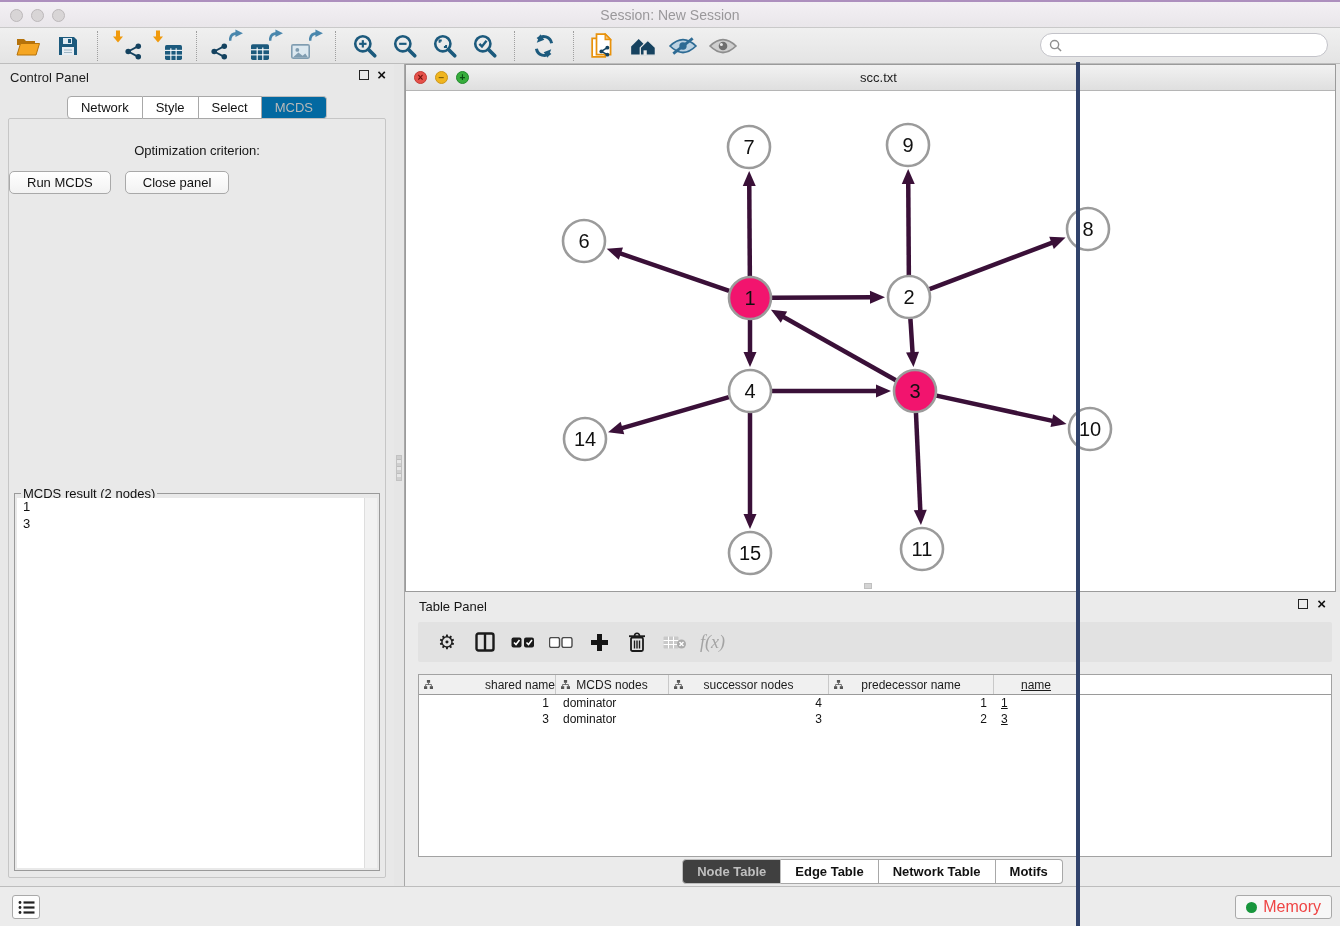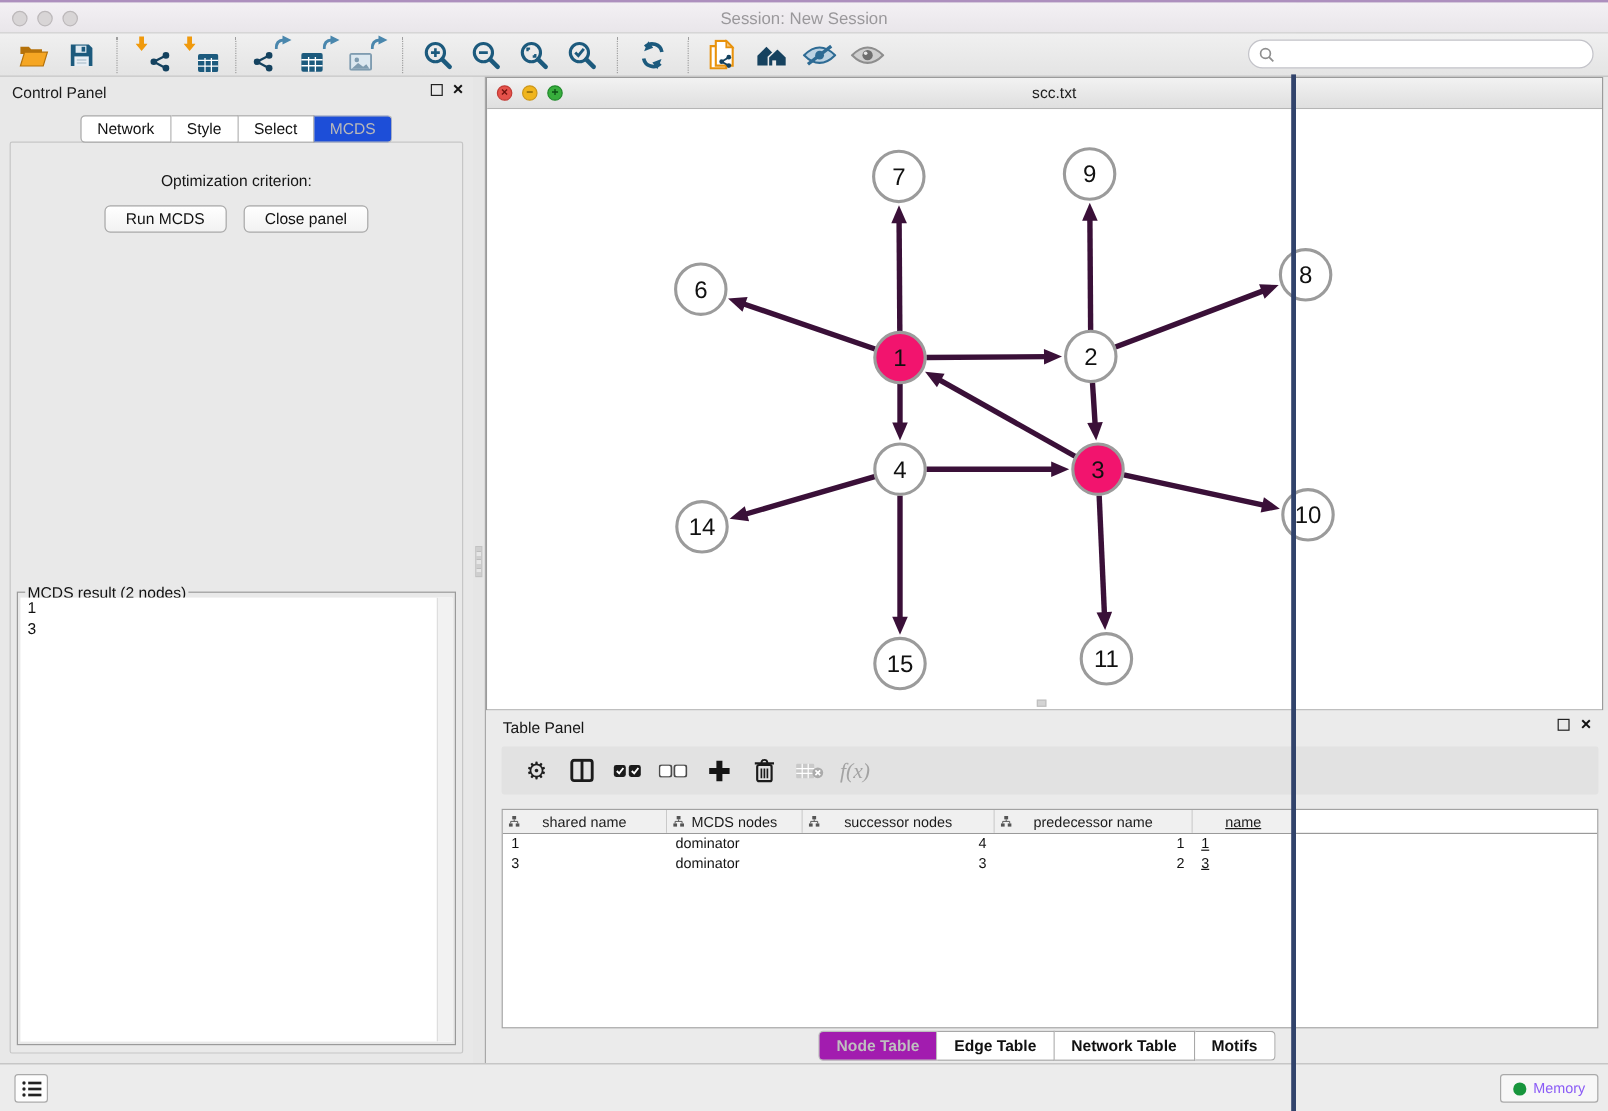--- a/index.html
+++ b/index.html
@@ -35,32 +35,32 @@
   .panel-head .pt { position:absolute; left:10px; top:6px; font-size:13px; color:#1c1c1c; }
   .wbtns { position:absolute; right:8px; top:5px; display:flex; gap:8px; align-items:center; }
   .float-ico { width:10px; height:10px; border:1.6px solid #222; display:inline-block; }
   .close-ico { font-size:15px; font-weight:bold; color:#111; line-height:12px; }
 
   .cp-tabs { position:absolute; left:0; right:0; top:32px; display:flex; justify-content:center; z-index:3; }
   .seg { border:1px solid #a8a8a8; border-left:none; background:#fff; color:#111;
     font-size:13px; padding:3px 13px; cursor:default; }
   .seg:first-child { border-left:1px solid #a8a8a8; border-radius:4px 0 0 4px; }
   .seg:last-child { border-radius:0 4px 4px 0; }
-  .seg.active { background:#1d4ed8; color:#b9b9b9; border-color:#bdbdbd; }
+  .seg.active { background:#0369a1; color:#b9b9b9; border-color:#bdbdbd; }
 
   .cp-pane { position:absolute; left:8px; right:8px; top:54px; bottom:8px;
     background:#e9e9e9; border:1px solid #c6c6c6; border-radius:2px; }
   .opt-label { margin-top:24px; text-align:center; font-size:13px; color:#161616; }
   .dropdown { width:308px; margin:9px auto 0; height:24px; background:#fff; border:1px solid #ababab;
     border-radius:5px; display:flex; align-items:center; padding:0 7px; font-size:13px; color:#111; }
   .dropdown .dd-label { flex:1; }
   .spin { display:flex; flex-direction:column; gap:2px; align-items:center; }
   .tri-up { width:0; height:0; border-left:4px solid transparent; border-right:4px solid transparent; border-bottom:5px solid #4a4a4a; }
   .tri-dn { width:0; height:0; border-left:4px solid transparent; border-right:4px solid transparent; border-top:5px solid #4a4a4a; }
-  .btn-row { display:flex; justify-content:center; gap:14px; margin-top:13px; }
+  .btn-row { display:flex; gap:14px; margin-top:13px; }
   .btn { background:linear-gradient(#ffffff,#f2f2f2); border:1px solid #a9a9a9; border-radius:5px;
     height:23px; font-size:13px; color:#111; padding:0 17px; font-family:"Liberation Sans",sans-serif; }
 
   .result-fieldset { position:absolute; left:5px; right:5px; top:374px; height:378px;
     border:1px solid #9a9a9a; padding:2px; background:#e9e9e9; }
   .result-legend { position:absolute; left:6px; top:-8px; background:#e9e9e9; font-size:13px; color:#111; padding:0 2px; }
   .result-area { position:absolute; left:2px; right:2px; top:4px; bottom:2px; background:#fff; overflow:hidden; }
   .result-line { font-size:13px; color:#111; padding:1px 0 1px 6px; }
   .result-scroll { position:absolute; right:0; top:0; bottom:0; width:13px; background:#f2f2f2; border-left:1px solid #dedede; }
 
@@ -94,37 +94,37 @@
   .tpi { width:30px; height:30px; display:flex; align-items:center; justify-content:center; margin:0 4px; }
   .gear-glyph { font-size:20px; color:#1e1e1e; }
   .fx { font-family:"Liberation Serif", serif; font-style:italic; color:#a3a3a3; font-size:18px; margin-left:6px; }
 
   .table-wrap { position:absolute; left:13px; right:8px; top:82px; height:183px;
     background:#fff; border:1px solid #a2a2a2; overflow:hidden; }
   .thead { display:flex; border-bottom:1px solid #9a9a9a; }
   .th { height:19px; background:#f0f0f0; border-right:1px solid #c9c9c9; display:flex;
     align-items:center; justify-content:center; gap:6px; font-size:12px; color:#1c1c1c; position:relative; }
   .th .tree-ico { position:absolute; left:5px; top:5px; }
-  .c0 { width:137px; } .c1 { width:113px; } .c2 { width:160px; } .c3 { width:165px; } .c4 { width:85px; border-right:1px solid #c9c9c9;text-decoration:underline; }
+  .c0 { width:137px;justify-content:flex-end; } .c1 { width:113px; } .c2 { width:160px; } .c3 { width:165px; } .c4 { width:85px; border-right:1px solid #c9c9c9;text-decoration:underline; }
   .trow { display:flex; }
   .td { height:16px; font-size:12px; color:#141414; display:flex; align-items:center; padding:0 7px; }
   .td.c2, .td.c3 { justify-content:flex-end; }
 
   .tbl-tabs { position:absolute; left:0; right:0; top:267px; display:flex; justify-content:center; }
   .tbl-tabs .seg { font-weight:bold; padding:4px 14px; }
-  .tbl-tabs .seg.active { background:#a21caf; color:#bfbfbf; }
+  .tbl-tabs .seg.active { background:#404040; color:#bfbfbf; }
 
   
   .footer { position:absolute; left:0; bottom:0; width:1340px; height:40px;
     background:#ececec; border-top:1px solid #bdbdbd; }
   .foot-btn { position:absolute; left:12px; top:8px; width:28px; height:24px; background:#fdfdfd;
     border:1px solid #a9a9a9; border-radius:3px; display:flex; align-items:center; justify-content:center; }
   .memory-btn { position:absolute; right:8px; top:8px; height:24px; background:#f7f7f7;
     border:1px solid #a9a9a9; border-radius:3px; display:flex; align-items:center; gap:6px;
-    padding:0 10px; font-size:12px; color:#8b5cf6; }
+    padding:0 10px; font-size:16px; color:#ef4444; }
   .mem-dot { width:11px; height:11px; border-radius:50%; }
 
   .right-edge { position:absolute; right:0; top:62px; width:4px; bottom:0; background:#31436b; }
 </style>
 </head>
 <body>
 
 <div id="app">
 
   <div class="titlebar">

